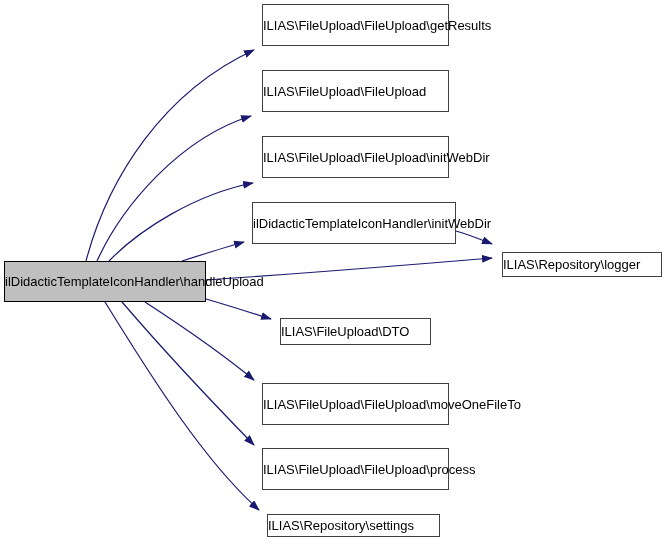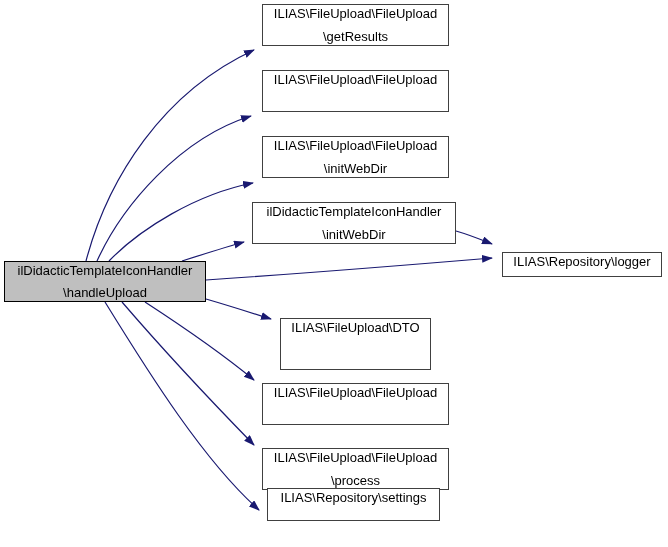--- a/index.html
+++ b/index.html
@@ -26,23 +26,23 @@
     fill: none;
     stroke: #191970;
     stroke-width: 1.2;
   }
   .node {
     position: absolute;
     box-sizing: border-box;
     background: #ffffff;
     border: 1px solid #404040;
     display: flex;
-    flex-direction: column;
+    flex-direction: row;
     align-items: center;
-    justify-content: space-between;
+    justify-content: flex-start;
     text-align: center;
     font-size: 13px;
     line-height: 17px;
     color: #000000;
     white-space: nowrap;
     cursor: pointer;
   }
   .node.main {
     background: #bfbfbf;
     border: 1.5px solid #000000;
@@ -96,30 +96,31 @@
 
   <div class="node" style="left:252px; top:202px; width:204px; height:42px">
     <span class="ln">ilDidacticTemplateIconHandler</span>
     <span class="ln">\initWebDir</span>
   </div>
 
   <div class="node" style="left:502px; top:252px; width:160px; height:25px">
     <span class="ln">ILIAS\Repository\logger</span>
   </div>
 
-  <div class="node" style="left:280px; top:318px; width:151px; height:52px">
+  <div class="node" style="left:280px; top:318px; width:151px; height:27px">
     <span class="ln">ILIAS\FileUpload\DTO</span>
   </div>
 
   <div class="node" style="left:262px; top:383px; width:187px; height:42px">
     <span class="ln">ILIAS\FileUpload\FileUpload</span>
+    <span class="ln">\moveOneFileTo</span>
   </div>
 
   <div class="node" style="left:262px; top:448px; width:187px; height:42px">
     <span class="ln">ILIAS\FileUpload\FileUpload</span>
     <span class="ln">\process</span>
   </div>
 
-  <div class="node" style="left:267px; top:488px; width:173px; height:33px">
+  <div class="node" style="left:267px; top:514px; width:173px; height:23px">
     <span class="ln">ILIAS\Repository\settings</span>
   </div>
 
 </div>
 
 </body></html>

